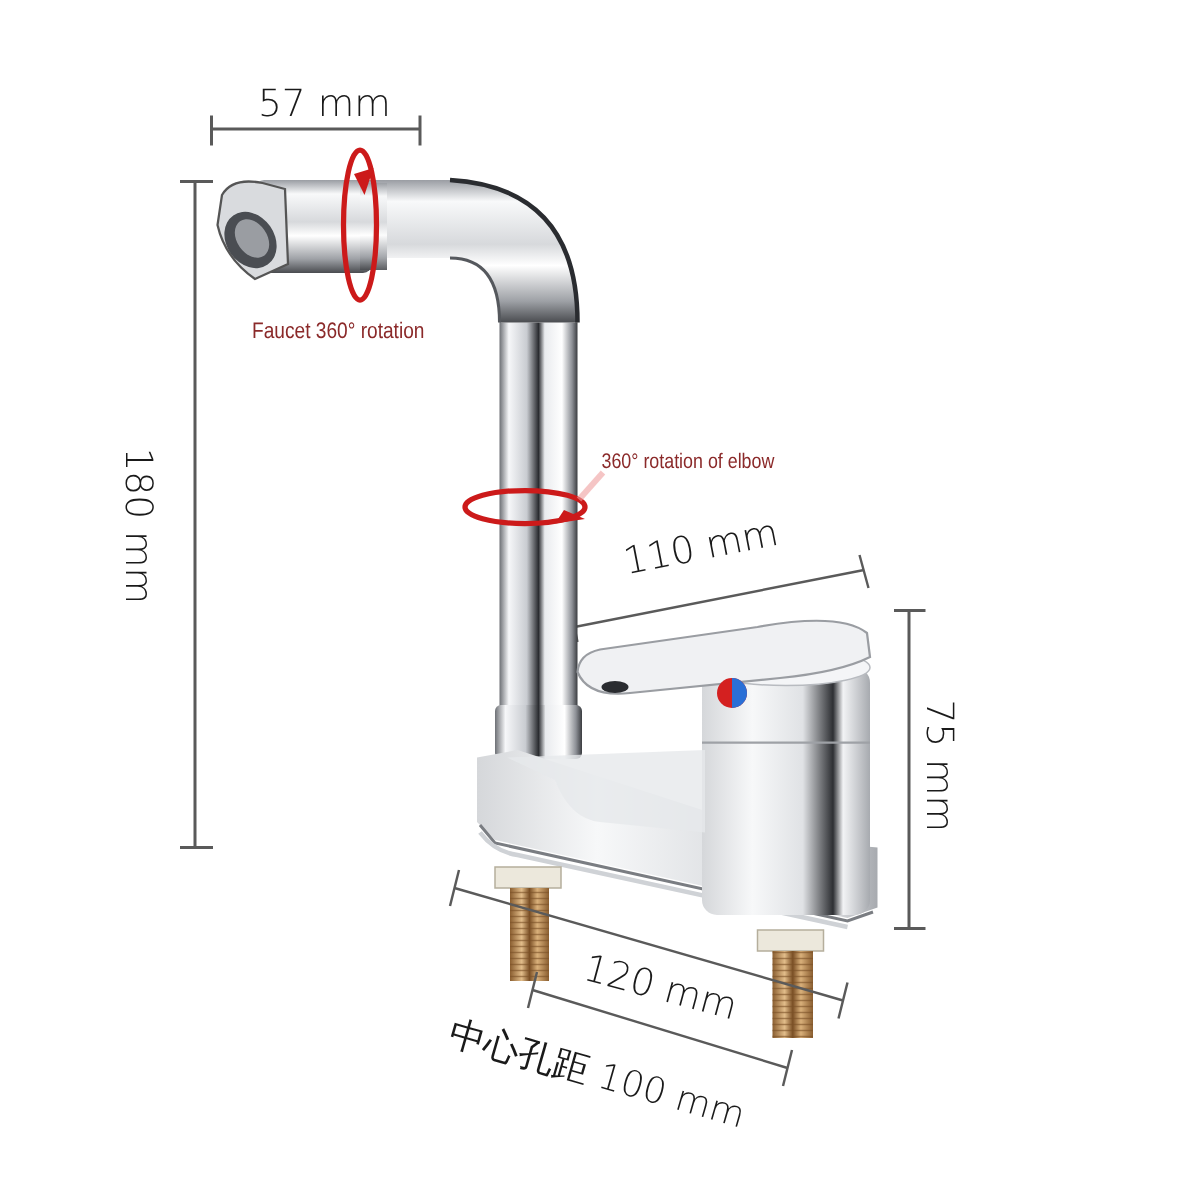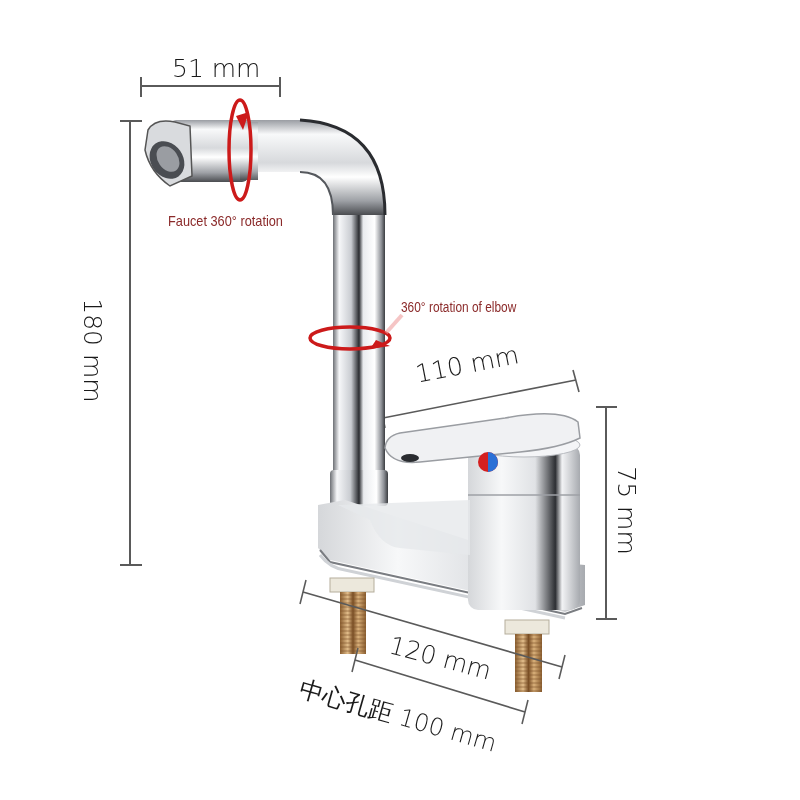--- a/index.html
+++ b/index.html
@@ -150,21 +150,21 @@
     </g>
 
     <g stroke="#5a5a5a" stroke-width="1.6">
       <line x1="355" y1="660" x2="525" y2="712"></line>
       <line x1="358" y1="648" x2="352" y2="672"></line>
       <line x1="528" y1="700" x2="522" y2="724"></line>
     </g>
   </svg>
 
   
-  <div class="dim-label" style="left:172px; top:54px;">51 mm</div>
+  <div class="dim-label" style="left:172px; top:54px;">57 mm</div>
 
   <div class="dim-label" style="left:40px; top:336px; transform: rotate(90deg); transform-origin: center center;">180 mm</div>
 
   <div class="dim-label" style="left:416px; top:360px; transform: rotate(-11deg); transform-origin: left center;">110 mm</div>
 
   <div class="dim-label" style="left:582px; top:496px; transform: rotate(90deg); transform-origin: center center;">75 mm</div>
 
   <div class="dim-label" style="left:390px; top:630px; transform: rotate(15deg); transform-origin: left center;">120 mm</div>
 
   <div class="dim-label" style="left:300px; top:672px; transform: rotate(16deg); transform-origin: left center; font-size:24px;">中心孔距 100 mm</div>

